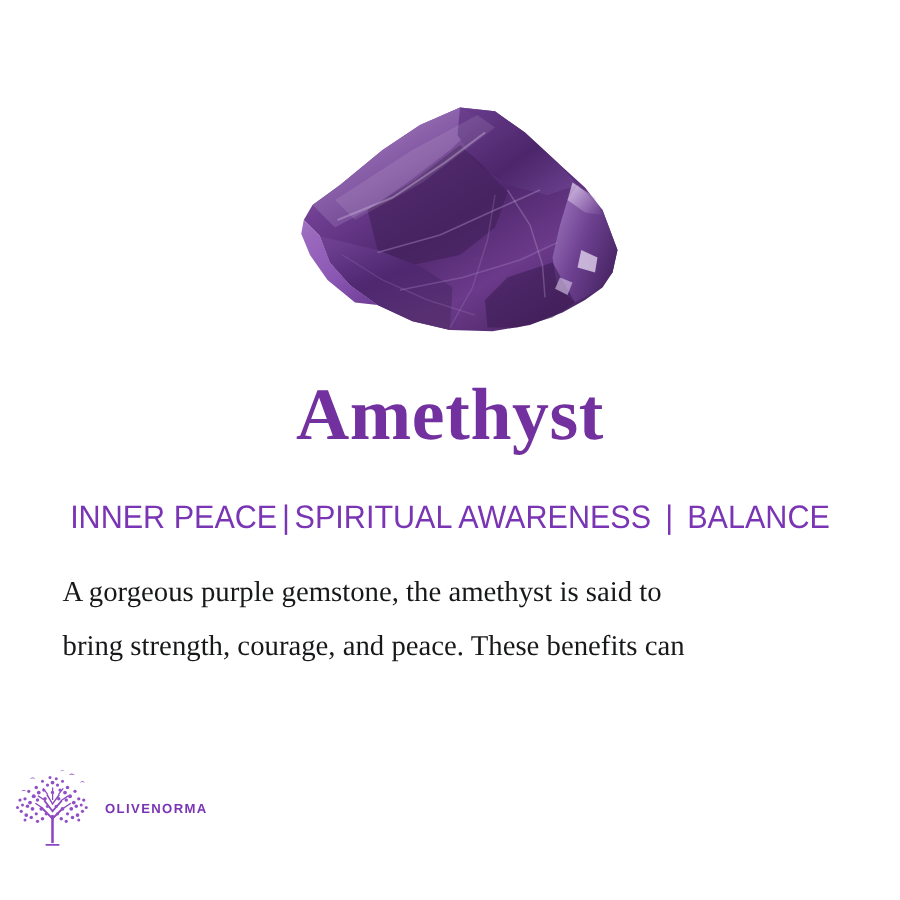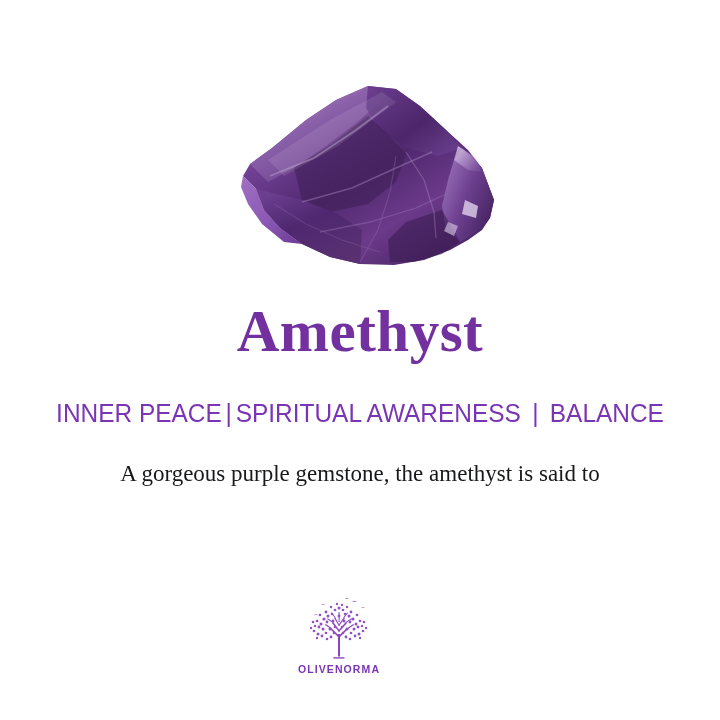--- a/index.html
+++ b/index.html
@@ -74,40 +74,39 @@
   .subtitle .sep.wide {
     padding: 0 12px;
   }
 
   
   .body-copy {
     position: absolute;
     left: 50px;
     top: 452px;
     width: 620px;
-    text-align: center;
     font-family: "Liberation Serif", "DejaVu Serif", serif;
     font-weight: 400;
     font-size: 23px;
     line-height: 43px;
     color: #17181a;
   }
   .body-copy .line {
     display: block;
     white-space: nowrap;
   }
 
   
   .brand {
     position: absolute;
     left: 0;
-    top: 594px;
+    top: 612px;
     width: 678px;
     display: flex;
-    flex-direction: column;
+    flex-direction: row;
     align-items: center;
   }
   .brand-mark {
     width: 84px;
     height: 68px;
     display: block;
   }
   .brand-name {
     margin-top: 1px;
     font-family: "Liberation Sans", sans-serif;
@@ -199,20 +198,21 @@
   </div>
 
   <div class="title">Amethyst</div>
 
   <div class="subtitle">
     <span>INNER PEACE</span><span class="sep">|</span><span>SPIRITUAL AWARENESS</span><span class="sep wide">|</span><span>BALANCE</span>
   </div>
 
   <div class="body-copy">
     <span class="line">A gorgeous purple gemstone, the amethyst is said to</span>
+    <span class="line">bring strength, courage, and peace. These benefits can</span>
   </div>
 
   <div class="brand">
     <svg class="brand-mark" viewBox="0 0 84 68">
       <g fill="#8a45c0">
 
         <path d="M41.0,62.5 L41.0,40.0 L43.0,40.0 L43.0,62.5 Z"></path>
         <path d="M36.5,63.2 L47.5,63.2 L47.5,64.6 L36.5,64.6 Z"></path>
 
         <path d="M42,44 L33,35 L34.2,33.9 L42.8,42.6 Z"></path>

